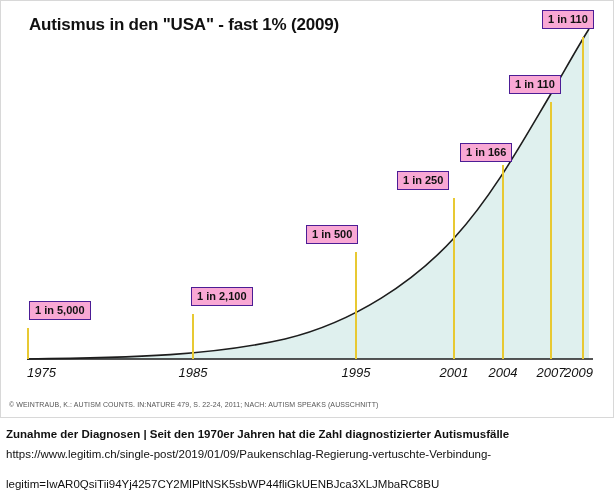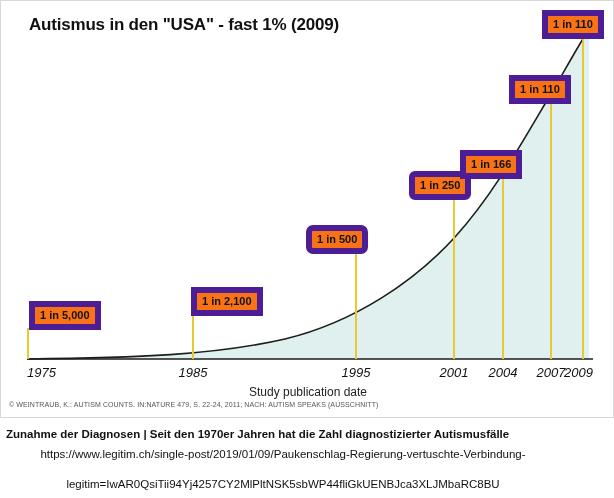--- a/index.html
+++ b/index.html
@@ -64,22 +64,22 @@
     position: absolute;
     left: 8px;
     top: 400px;
     font-size: 7px;
     color: #555;
     letter-spacing: 0.1px;
   }
   
   .callout {
     position: absolute;
-    background: #f97316;
-    border: 6px solid #4c1d95;
+    background: #f9a8d4;
+    border: 1px solid #4c1d95;
     font-size: 11px;
     font-weight: bold;
     color: #111;
     padding: 2px 5px 3px 5px;
     white-space: nowrap;
     line-height: 12px;
   }
   
   .caption-block {
     position: absolute;
@@ -93,21 +93,20 @@
     font-size: 11.5px;
     font-weight: bold;
     color: #111;
     margin-bottom: 7px;
   }
   .caption-url {
     font-size: 11.5px;
     color: #111;
     line-height: 15px;
     word-break: break-all;
-    text-align: center;
   }
 </style>
 </head>
 <body>
 
 <div id="page">
 
   <div class="chart-card">
 
     <div class="chart-title">Autismus in den "USA" - fast 1% (2009)</div>
@@ -134,27 +133,26 @@
         <text x="341" y="368" font-family="Liberation Sans, sans-serif" font-size="13" fill="#111" text-anchor="middle">1995</text>
         <text x="439" y="368" font-family="Liberation Sans, sans-serif" font-size="13" fill="#111" text-anchor="middle">2001</text>
         <text x="488" y="368" font-family="Liberation Sans, sans-serif" font-size="13" fill="#111" text-anchor="middle">2004</text>
         <text x="536" y="368" font-family="Liberation Sans, sans-serif" font-size="13" fill="#111" text-anchor="middle">2007</text>
         <text x="578" y="368" font-family="Liberation Sans, sans-serif" font-size="13" fill="#111" text-anchor="end">2009</text>
       </svg>
     </div>
 
     <div class="callout" style="left:20px; top:300px;margin-left:8px;">1 in 5,000</div>
     <div class="callout" style="left:190px; top:286px;">1 in 2,100</div>
-    <div class="callout" style="left:305px; top:224px;border-radius:7px;">1 in 500</div>
-    <div class="callout" style="left:408px; top:170px;border-radius:6px;">1 in 250</div>
-    <div class="callout" style="left:459px; top:149px;">1 in 166</div>
+    <div class="callout" style="left:305px; top:224px;">1 in 500</div>
+    <div class="callout" style="left:396px; top:170px;">1 in 250</div>
+    <div class="callout" style="left:459px; top:142px;">1 in 166</div>
     <div class="callout" style="left:508px; top:74px;">1 in 110</div>
     <div class="callout" style="left:541px; top:9px;">1 in 110</div>
 
-    <div class="axis-caption">Study publication date</div>
     <div class="source-note">© WEINTRAUB, K.: AUTISM COUNTS. IN:NATURE 479, S. 22-24, 2011; NACH: AUTISM SPEAKS (AUSSCHNITT)</div>
   </div>
 
   <div class="caption-block">
     <div class="caption-head">Zunahme der Diagnosen | Seit den 1970er Jahren hat die Zahl diagnostizierter Autismusfälle</div>
     <div class="caption-url">
       <span>https://www.legitim.ch/single-post/2019/01/09/Paukenschlag-Regierung-vertuschte-Verbindung-</span><br>
       <br>
       <span>legitim=IwAR0QsiTii94Yj4257CY2MlPltNSK5sbWP44fliGkUENBJca3XLJMbaRC8BU</span>
     </div>

